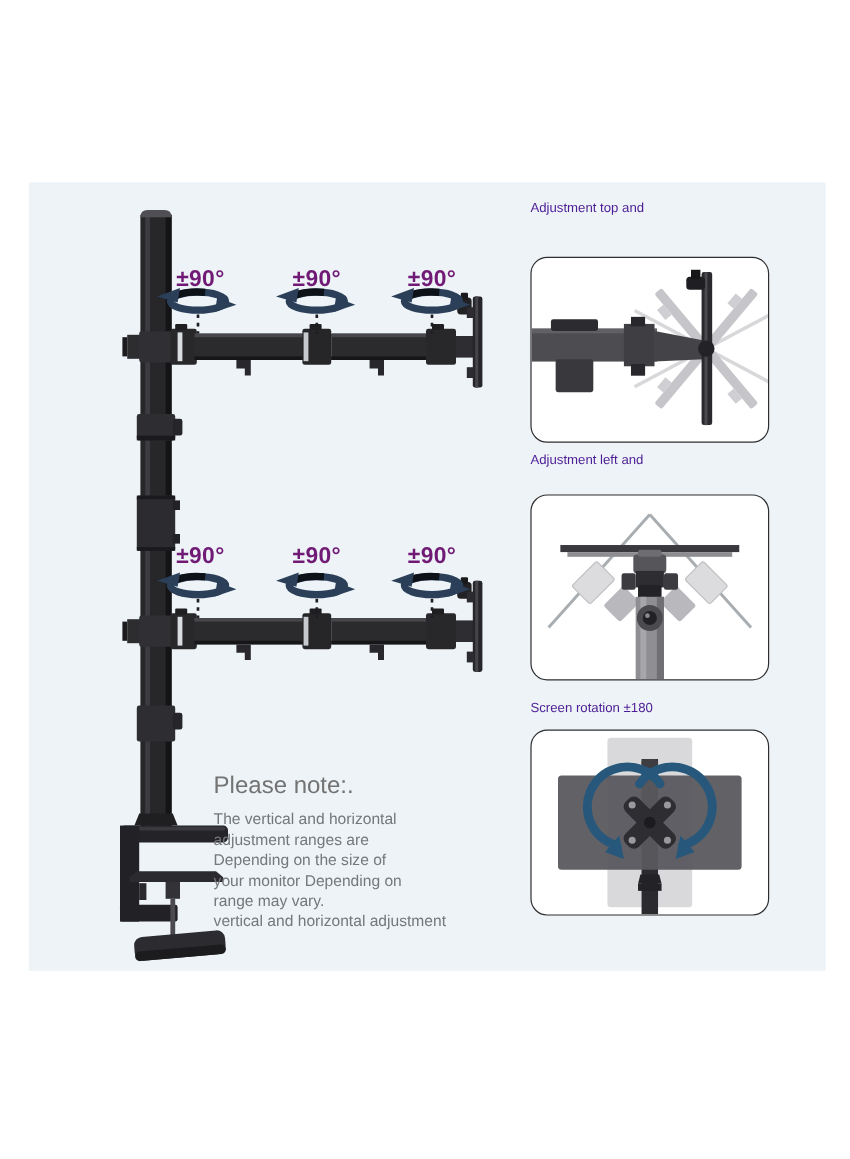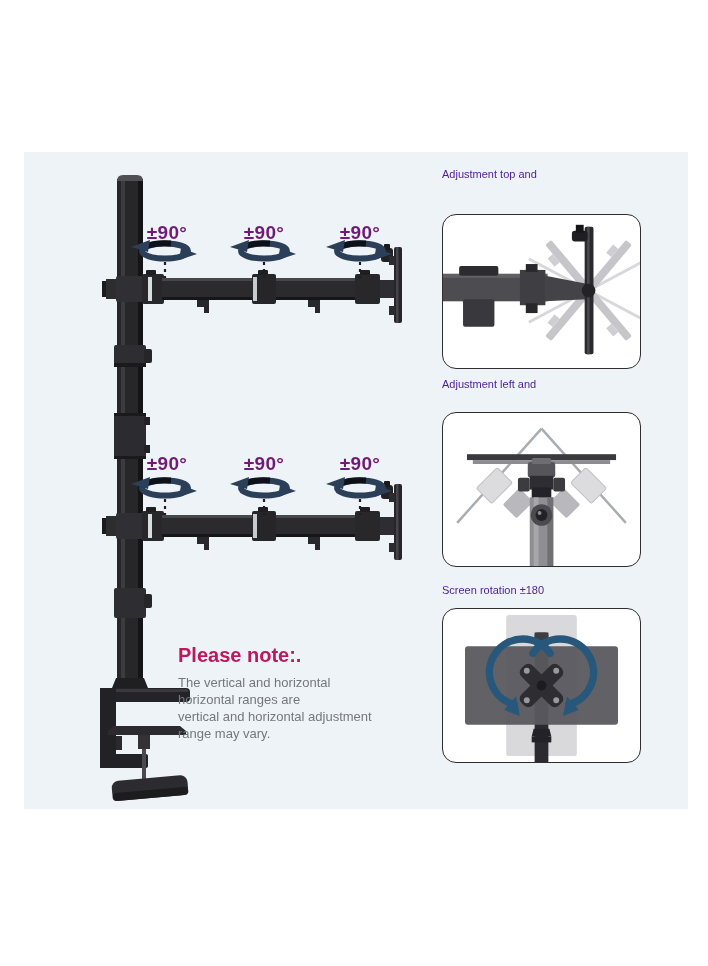--- a/index.html
+++ b/index.html
@@ -10,21 +10,21 @@
   .panel{
     position:absolute;left:24px;top:152px;width:664px;height:657px;
     background:#edf3f7;
   }
   .mount-svg{position:absolute;left:0;top:0;width:664px;height:657px;}
   .rot-label{
     position:absolute;transform:translateX(-50%);
     font-size:19px;font-weight:700;color:#701a75;letter-spacing:.3px;white-space:nowrap;
   }
   .note{position:absolute;left:154px;top:492px;width:270px;}
-  .note-title{font-size:20px;font-weight:700;color:#be185d;margin:0 0 7px 0;}
+  .note-title{font-size:20px;font-weight:400;color:#737373;margin:0 0 7px 0;}
   .note-line{font-size:13px;color:#74787c;line-height:17px;}
   .features{position:absolute;left:418px;top:0;width:210px;}
   .feature-label{position:absolute;left:0;width:210px;font-size:11px;color:#4c1d95;line-height:20px;}
   .feature-box{
     position:absolute;left:0;width:197px;height:153px;background:#ffffff;
     border:1.6px solid #2e2e31;border-radius:14px;overflow:hidden;
   }
   .feature-box svg{display:block;width:100%;height:100%;}
 </style>
 </head>
@@ -128,23 +128,25 @@
     <span class="rot-label" style="left:143px;top:70px;">±90°</span>
     <span class="rot-label" style="left:240px;top:70px;">±90°</span>
     <span class="rot-label" style="left:336px;top:70px;">±90°</span>
     <span class="rot-label" style="left:143px;top:301px;">±90°</span>
     <span class="rot-label" style="left:240px;top:301px;">±90°</span>
     <span class="rot-label" style="left:336px;top:301px;">±90°</span>
 
     <div class="note">
       <div class="note-title">Please note:.</div>
       <div class="note-line">The vertical and horizontal</div>
-      <div class="note-line">horizontal ranges are</div>
+      <div class="note-line">adjustment ranges are</div>
+      <div class="note-line">Depending on the size of</div>
+      <div class="note-line">your monitor Depending on</div>
+      <div class="note-line">range may vary.</div>
       <div class="note-line">vertical and horizontal adjustment</div>
-      <div class="note-line">range may vary.</div>
     </div>
 
     <div class="features">
 
       <div class="feature-label" style="top:12px;">
         <div>Adjustment top and</div>
       </div>
       <div class="feature-box" style="top:62px;">
         <svg viewBox="0 0 200 156" aria-hidden="true">
           <g transform="rotate(62 148 77)">

